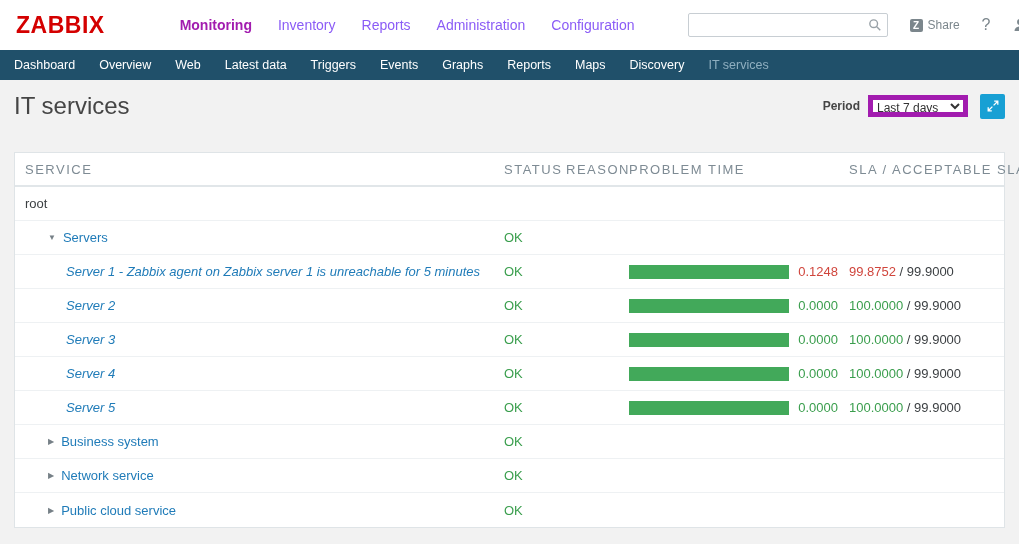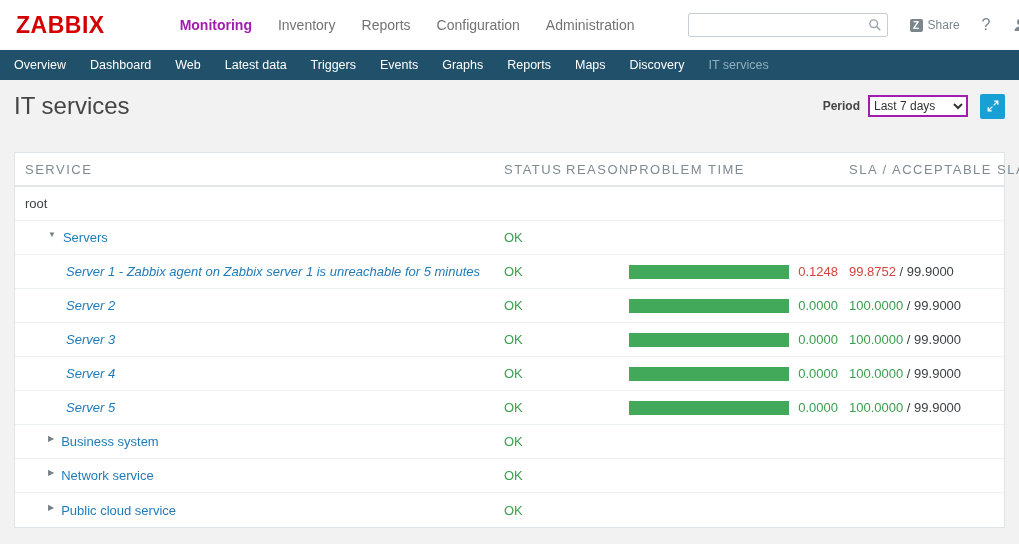--- a/index.html
+++ b/index.html
@@ -7,56 +7,56 @@
   body {
     font-family:"Liberation Sans", sans-serif;
     background:#f2f2f2;
     overflow:hidden;
   }
 
   
   .topbar { height:50px; background:#fff; display:flex; align-items:center; padding:0 16px;gap:40px; }
   .logo { font-size:23px; font-weight:bold; color:var(--logo-red); letter-spacing:.5px; margin-right:22px; cursor:pointer; }
   .mainnav { display:flex; align-items:center; height:100%; }
-  .navitem { padding:0 13px; font-size:14px; color:#737373; line-height:50px; cursor:pointer; white-space:nowrap; }
+  .navitem { padding:0 13px; font-size:14px; color:#8b5cf6; line-height:50px; cursor:pointer; white-space:nowrap; }
   .navitem.active { color:#a21caf; font-weight:bold; }
   .topright { margin-left:auto; display:flex; align-items:center; gap:22px; }
   .searchbox { position:relative; width:200px; }
   .searchinput { width:200px; height:24px; border:1px solid #c8ced3; border-radius:2px; padding:0 26px 0 8px; font-size:12px; background:#fff; outline:none; font-family:"Liberation Sans",sans-serif; }
   .searchicon { position:absolute; right:6px; top:5px; cursor:pointer; }
   .share { display:flex; align-items:center; gap:5px; font-size:12px; color:#7b868c; cursor:pointer; }
   .shareicon { width:13px; height:13px; background:#7b868c; color:#fff; font-size:10px; font-weight:bold; border-radius:2px; display:flex; align-items:center; justify-content:center; }
   .helpbtn { font-size:16px; color:#7b868c; cursor:pointer; }
   .iconbtn { cursor:pointer; display:flex; align-items:center; }
 
   
   .subnav { height:30px; background:var(--subnav-bg); display:flex; align-items:center; padding:0 2px; }
   .subitem { padding:0 12px; font-size:12.5px; color:#ffffff; line-height:30px; cursor:pointer; white-space:nowrap; }
   .subitem.active { color:#8fafc0; }
 
   
   .titlebar { height:52px; display:flex; align-items:center; padding:0 14px; }
   .pagetitle { font-size:24px; font-weight:normal; color:#454545; }
   .periodctl { margin-left:auto; display:flex; align-items:center; gap:8px; }
   .periodlabel { font-size:12px; color:#454545;font-weight:bold; }
-  .periodselect { height:22px; font-size:12px; border:2px solid #a21caf; background:#fff; color:#333; width:100px; font-family:"Liberation Sans",sans-serif; }
+  .periodselect { height:22px; font-size:12px; border:5px solid #a21caf; background:#fff; color:#333; width:100px; font-family:"Liberation Sans",sans-serif; }
   .fsbtn { width:25px; height:25px; background:var(--fullscreen-blue); border:none; border-radius:2px; display:flex; align-items:center; justify-content:center; cursor:pointer; margin-left:4px; }
 
   
   .tablewrap { margin:20px 14px 0; background:#fff; border:1px solid #dfe4e7; }
   .thead, .trow { display:grid; grid-template-columns:480px 62px 63px 218px 1fr; align-items:center; }
   .thead { height:34px; border-bottom:2px solid #e1e6e9; }
   .hcell { font-size:13px; color:#7e8b94; letter-spacing:1.5px; white-space:nowrap; }
   .h-service { padding-left:10px; }
   .h-status, .h-reason, .h-problem { padding-left:9px; }
   .h-sla { padding-left:11px; }
   .trow { height:34px; border-bottom:1px solid #eef1f3; }
   .trow:last-child { border-bottom:none; }
   .cell { font-size:13px; }
-  .c-svc { display:flex; align-items:flex-start; overflow:hidden; white-space:nowrap; }
+  .c-svc { display:flex; align-items:center; overflow:hidden; white-space:nowrap; }
   .ind0 { padding-left:10px; } .ind1 { padding-left:33px; } .ind2 { padding-left:51px;font-style:italic; }
   .arrow { font-size:8px; color:#768087; margin-right:7px; cursor:pointer; }
   .svc-link { color:var(--link-blue); cursor:pointer; }
   .svc-plain { color:#3b3f42; }
   .c-status { padding-left:9px; }
   .ok { color:var(--ok-green); }
   .c-problem { padding-left:9px; display:flex; align-items:center; }
   .bar { width:160px; height:14px; background:#e9edef; overflow:hidden; flex:none; }
   .bar-fill { height:100%; background:var(--bar-green); }
   .pval { flex:1; text-align:right; padding-right:0; }
@@ -67,22 +67,22 @@
 </style>
 </head>
 <body>
 
 <div class="topbar">
   <div class="logo">ZABBIX</div>
   <nav class="mainnav" id="mainnav">
       <div class="navitem active">Monitoring</div>
       <div class="navitem">Inventory</div>
       <div class="navitem">Reports</div>
+      <div class="navitem">Administration</div>
       <div class="navitem">Configuration</div>
-      <div class="navitem">Administration</div>
     </nav>
   <div class="topright">
     <div class="searchbox">
       <input type="text" class="searchinput" placeholder="" style="">
       <svg class="searchicon" width="14" height="14" viewBox="0 0 16 16">
         <circle cx="6.5" cy="6.5" r="4.4" fill="none" stroke="#98a1a7" stroke-width="1.6"></circle>
         <line x1="10" y1="10" x2="14" y2="14" stroke="#98a1a7" stroke-width="1.6"></line>
       </svg>
     </div>
     <div class="share">
@@ -99,22 +99,22 @@
     <div class="iconbtn">
       <svg width="15" height="15" viewBox="0 0 16 16">
         <path d="M8 1.5 V6" stroke="#7d888e" stroke-width="1.8" fill="none" stroke-linecap="round"></path>
         <path d="M4.6 4.2 a5 5 0 1 0 6.8 0" stroke="#7d888e" stroke-width="1.8" fill="none" stroke-linecap="round"></path>
       </svg>
     </div>
   </div>
 </div>
 
 <div class="subnav" id="subnav">
+    <div class="subitem">Dashboard</div>
     <div class="subitem">Overview</div>
-    <div class="subitem">Dashboard</div>
     <div class="subitem">Web</div>
     <div class="subitem">Latest data</div>
     <div class="subitem">Triggers</div>
     <div class="subitem">Events</div>
     <div class="subitem">Graphs</div>
     <div class="subitem">Reports</div>
     <div class="subitem">Maps</div>
     <div class="subitem">Discovery</div>
     <div class="subitem active">IT services</div>
   </div>

